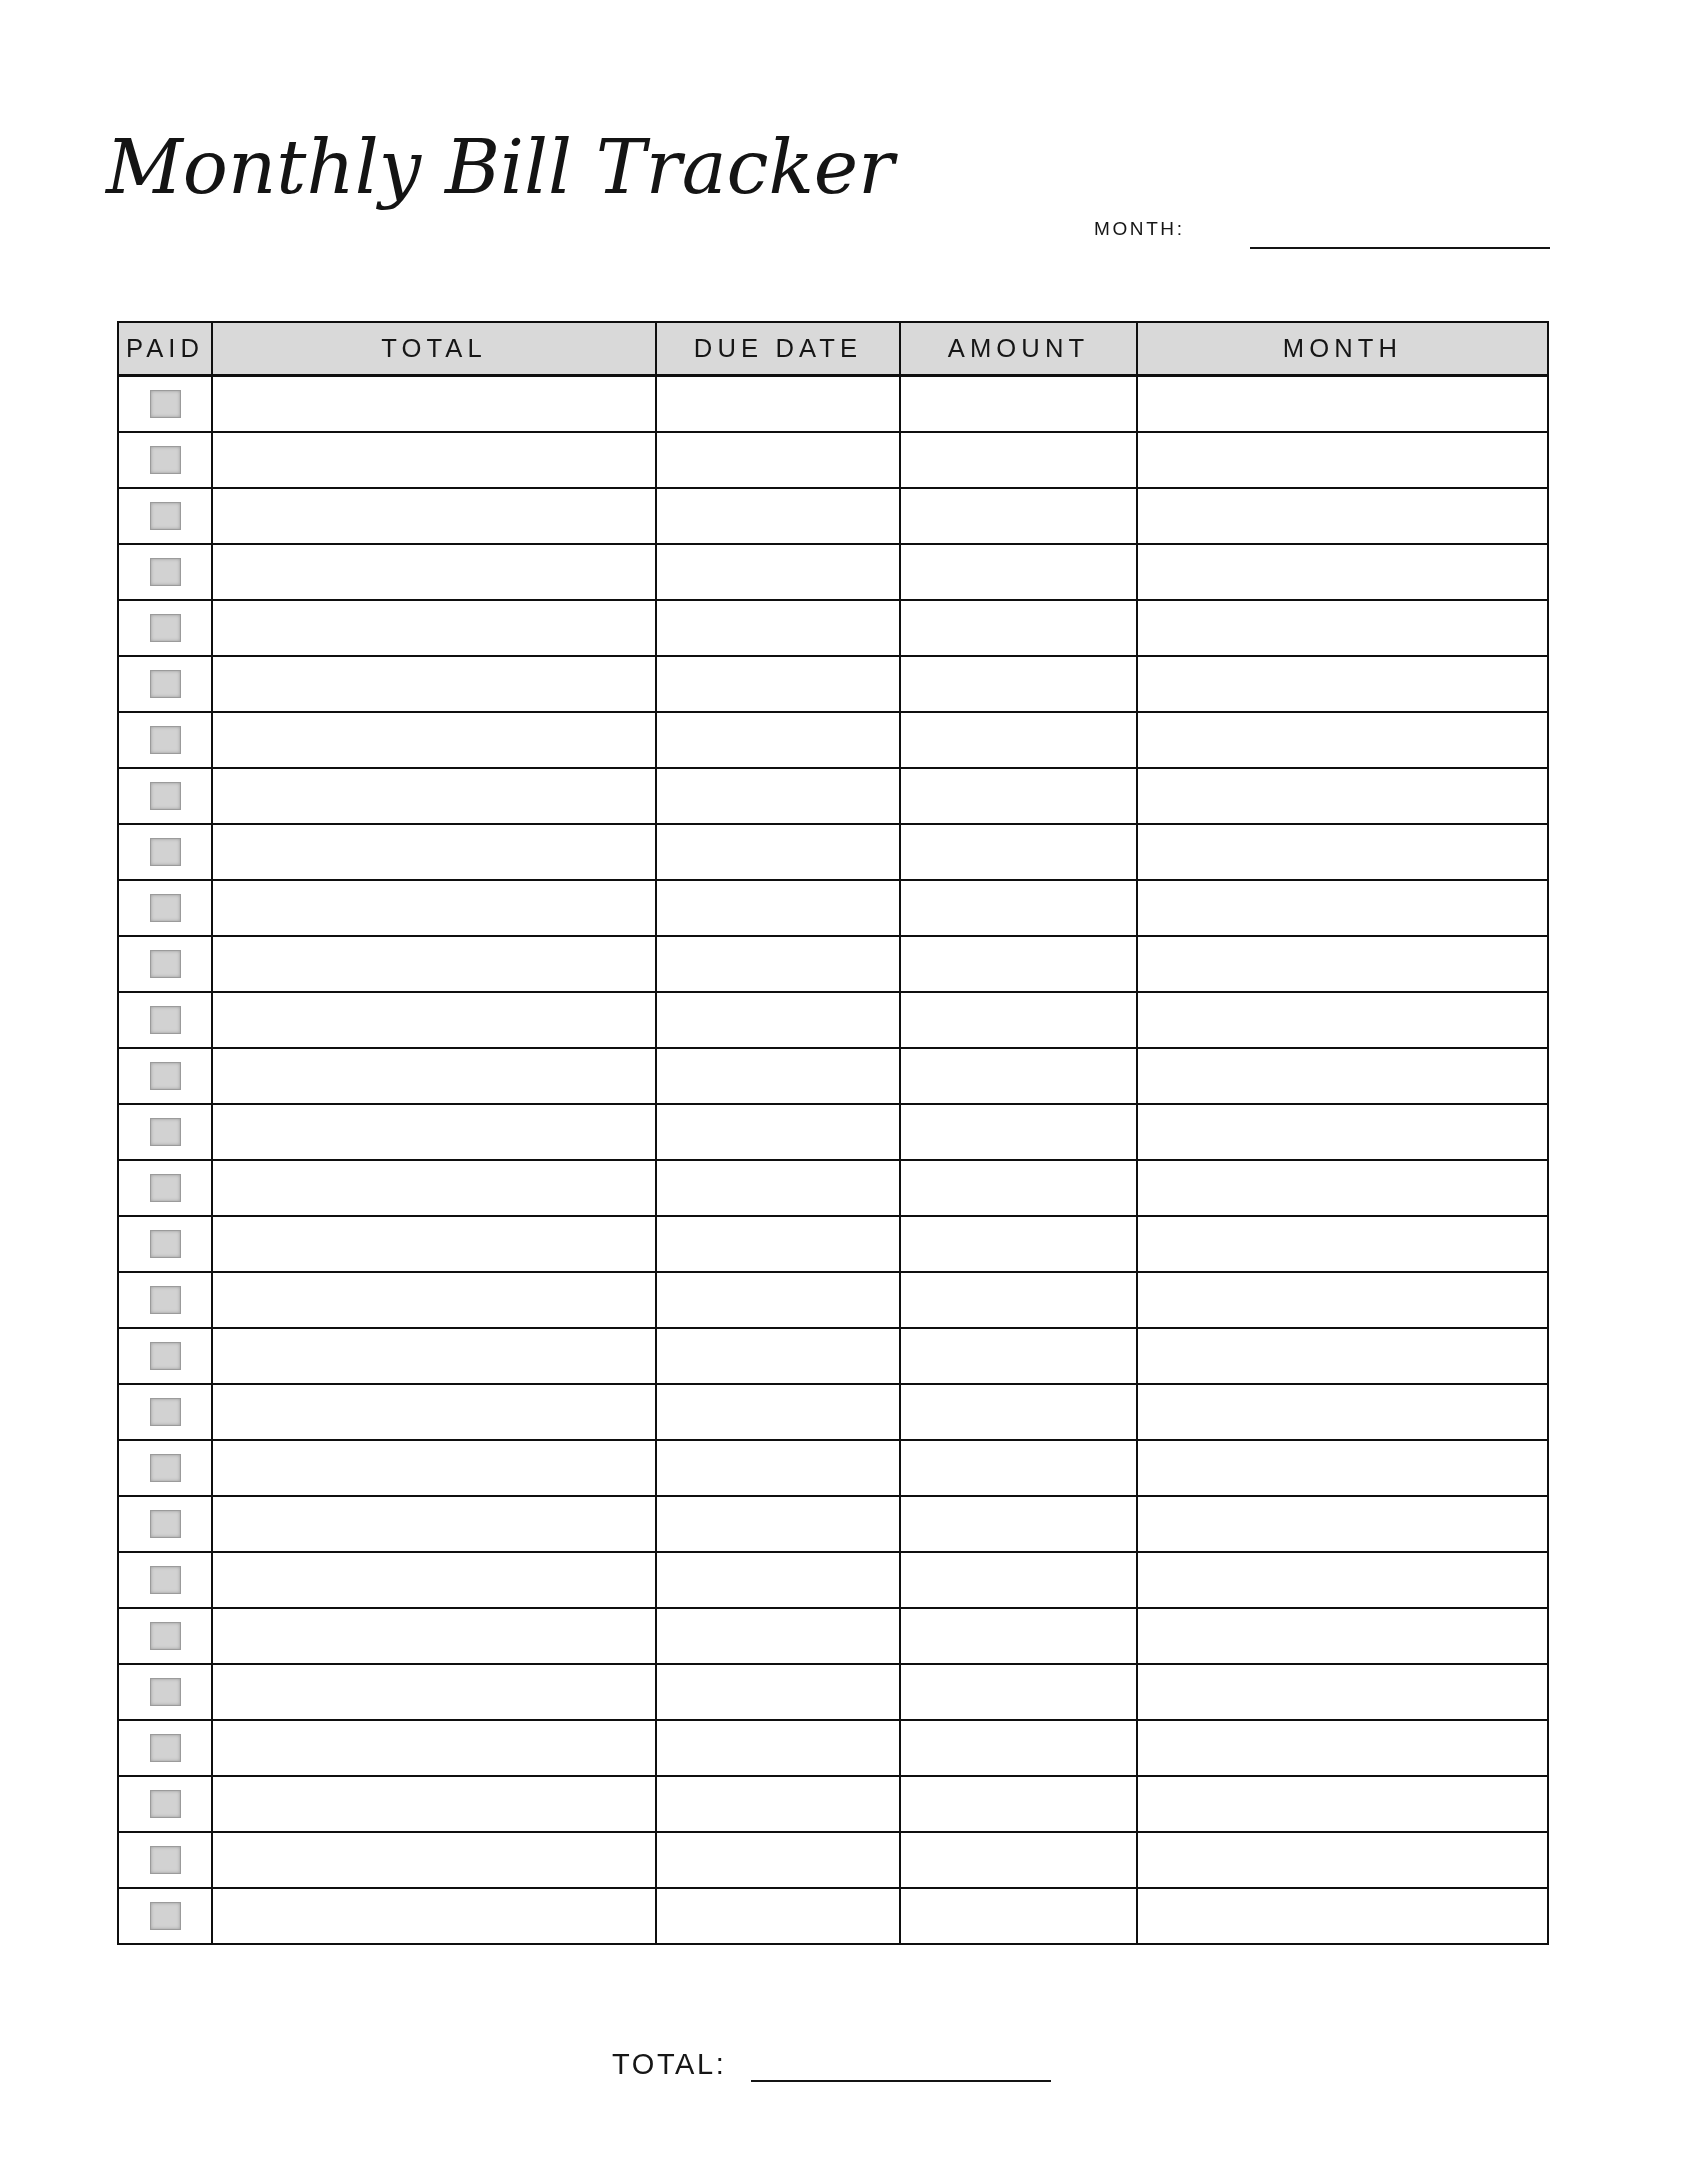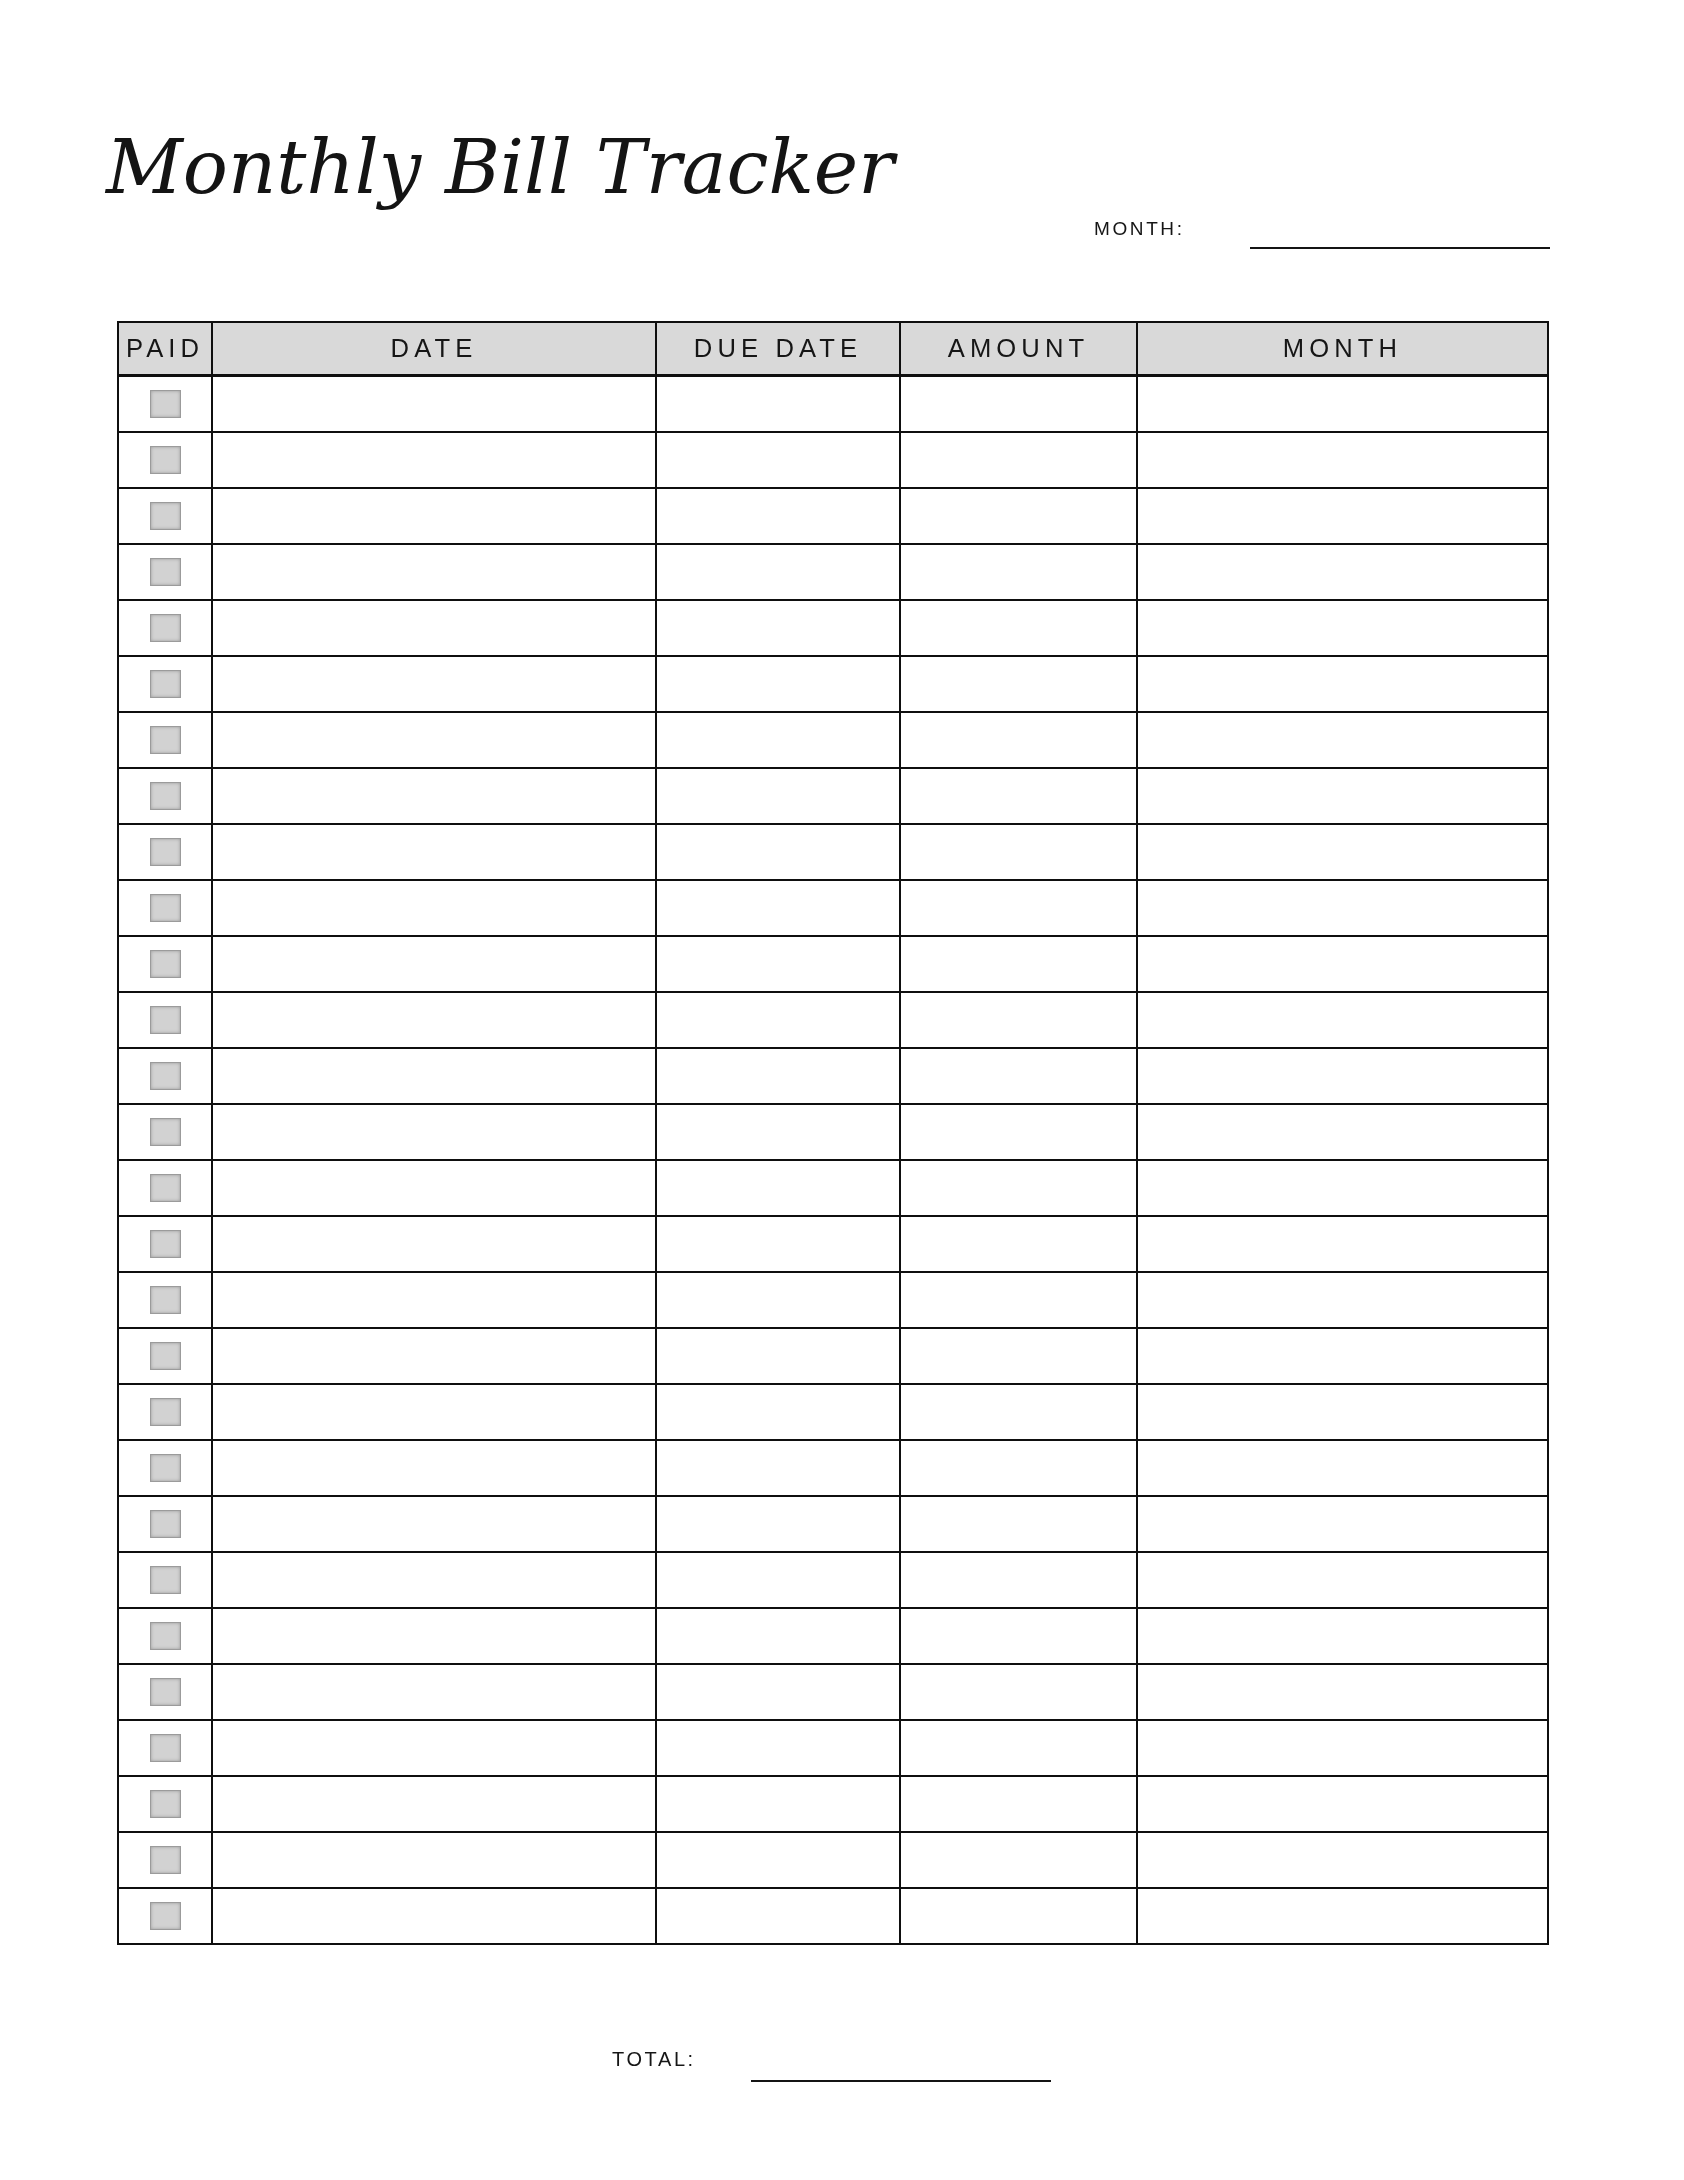--- a/index.html
+++ b/index.html
@@ -88,21 +88,21 @@
     height: 25.6px;
     margin: 0 auto;
     background: #d2d2d2;
     border: 1.7px solid #9b9b9b;
     box-shadow: inset 0 0 3.4px rgba(0,0,0,0.28);
   }
   .total-label {
     position: absolute;
     left: 612px;
     top: 2048px;
-    font-size: 20px;
+    font-size: 29px;
     letter-spacing: 2.6px;
     white-space: nowrap;
   }
   .total-line {
     position: absolute;
     left: 751px;
     top: 2065px;
     width: 300px;
     height: 15.3px;
     border-bottom: 2.6px solid #141414;
@@ -125,21 +125,21 @@
     <colgroup>
       <col class="col-paid">
       <col class="col-bill">
       <col class="col-due_date">
       <col class="col-amount">
       <col class="col-notes">
     </colgroup>
     <thead>
       <tr>
         <th>PAID</th>
-        <th>DATE</th>
+        <th>TOTAL</th>
         <th>DUE DATE</th>
         <th>AMOUNT</th>
         <th>MONTH</th>
       </tr>
     </thead>
     <tbody>
         <tr>
           <td class="col-paid">
             <div class="checkbox"></div>
           </td>

